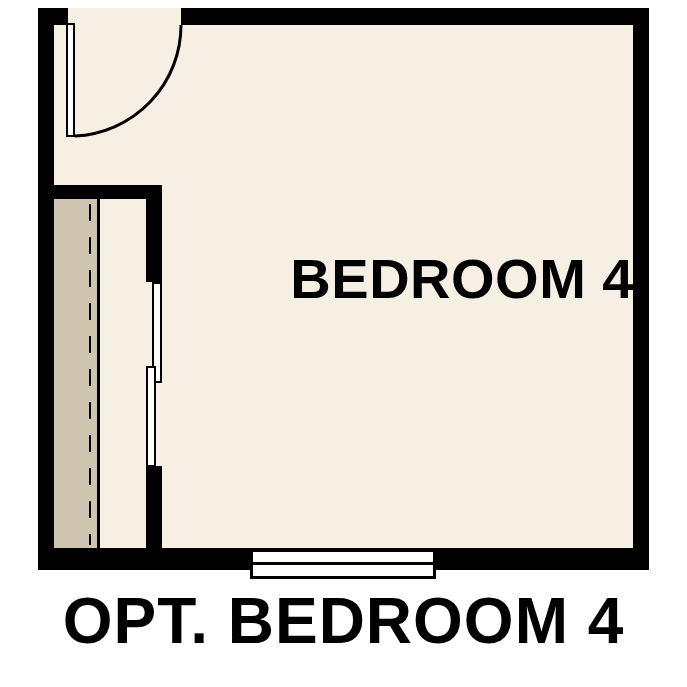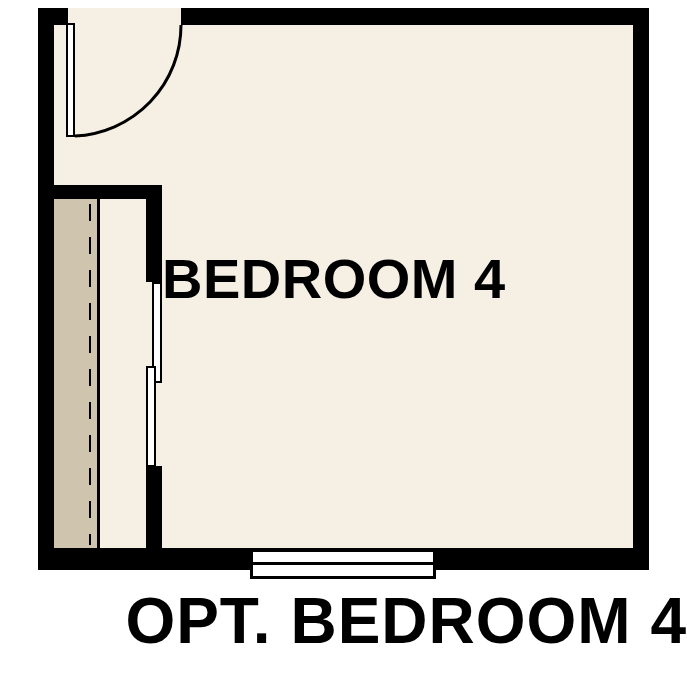--- a/index.html
+++ b/index.html
@@ -71,29 +71,29 @@
   }
   .window-divider {
     position: absolute; left: 0; top: 10px;
     width: 100%; height: 3px;
     background: var(--color-wall);
   }
 
   
   .room-label {
     left: 162px; top: 251px; width: 472px;
-    text-align: left;
+    text-align: right;
     font-size: 56px; font-weight: bold; line-height: 1;
     letter-spacing: 0.5px;
     color: var(--color-text);
     white-space: nowrap;
   }
   .plan-caption {
     left: 0; top: 589px; width: 687px;
-    text-align: right;
+    text-align: center;
     font-size: 64px; font-weight: bold; line-height: 1;
     letter-spacing: 1px;
     color: var(--color-text);
     white-space: nowrap;
   }
 </style>
 </head>
 <body>
 
 <div class="canvas">

